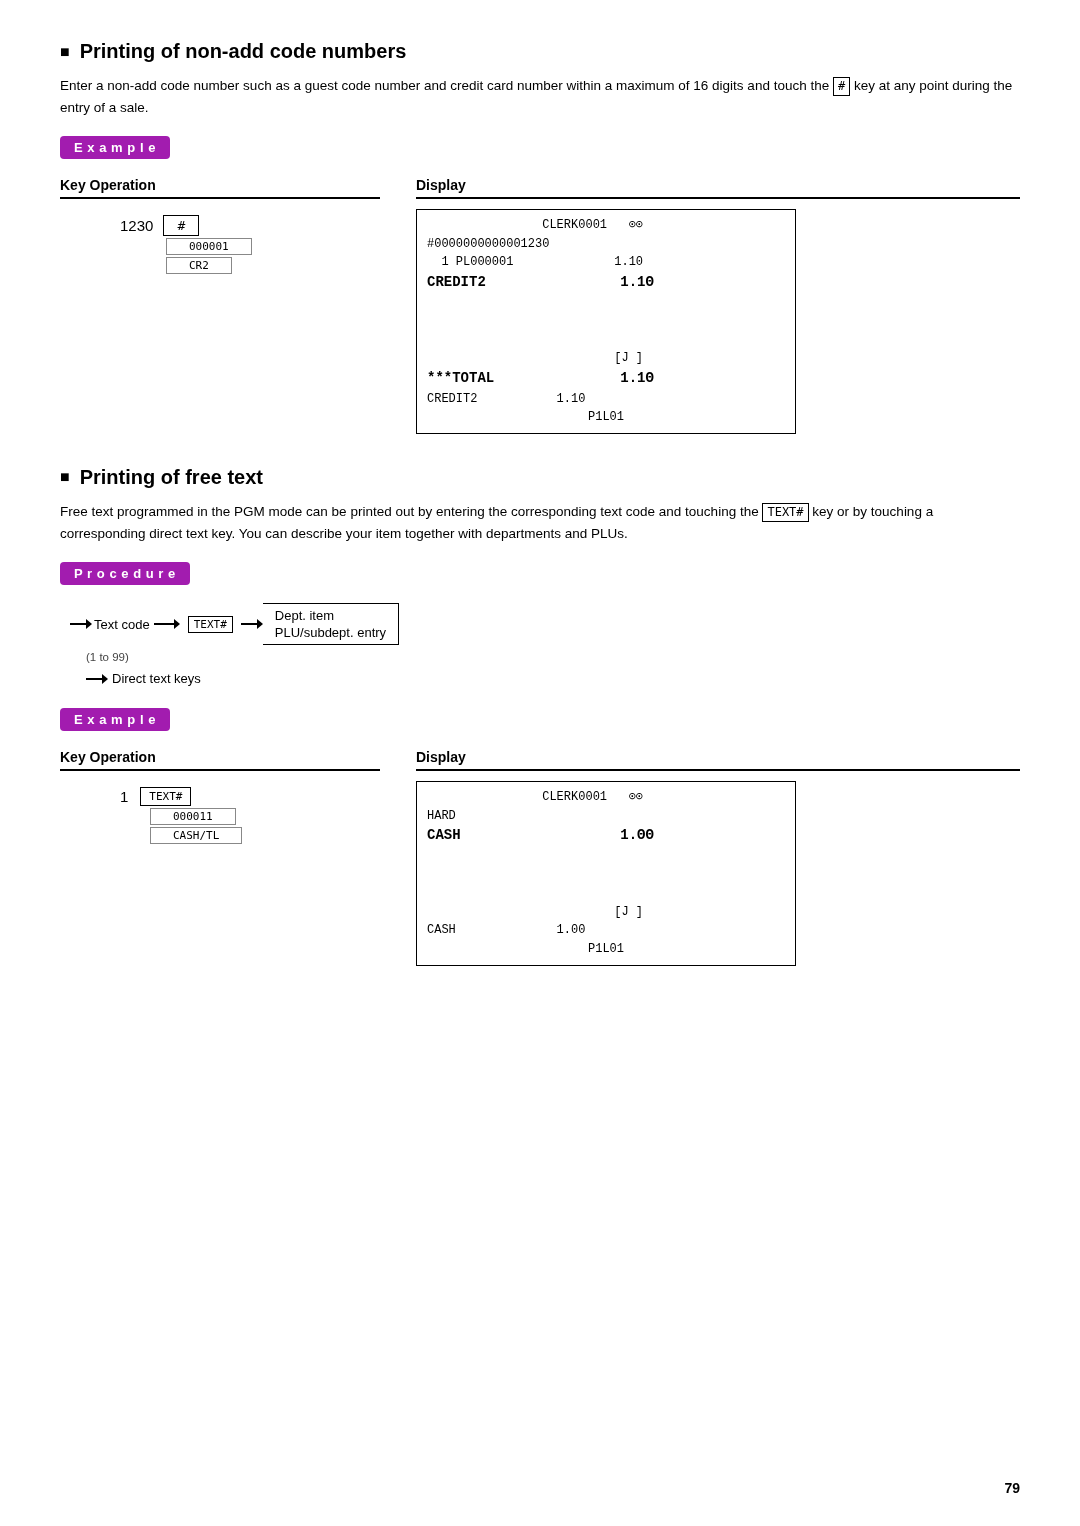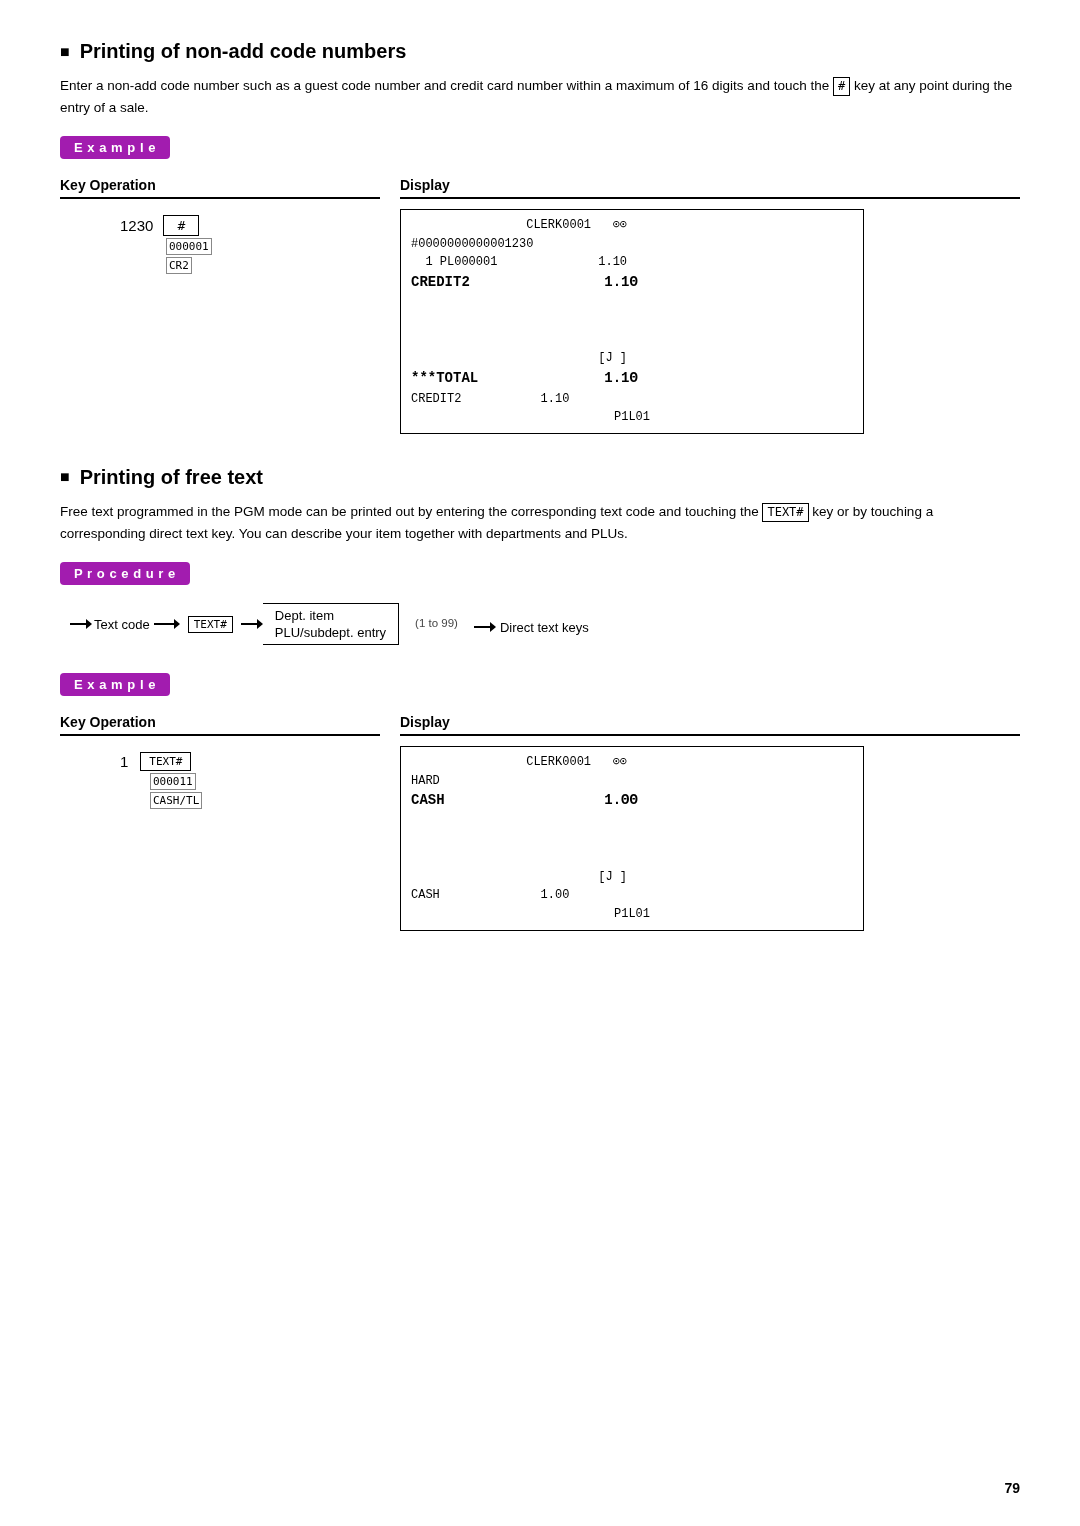--- a/index.html
+++ b/index.html
@@ -55,21 +55,21 @@
       font-weight: bold;
       padding: 4px 14px;
       border-radius: 4px;
       margin-bottom: 18px;
       letter-spacing: 0.04em;
     }
 
     
     .operation-row {
       display: flex;
-      gap: 0;
+      gap: 16px;
       margin-bottom: 32px;
     }
     .col-key-op {
       width: 340px;
       padding-right: 20px;
     }
     .col-display {
       flex: 1;
     }
     .col-header {
@@ -100,34 +100,34 @@
       padding: 2px 8px;
       font-size: 13px;
       font-family: monospace;
       background: #fff;
       min-width: 36px;
       text-align: center;
     }
     .key-btn-small {
       display: inline-block;
       border: 1px solid #888;
-      padding: 1px 2px;
+      padding: 1px 22px;
       font-size: 11px;
       font-family: monospace;
       background: #fff;
       text-align: center;
     }
 
     
     .display-screen {
       border: 1px solid #000;
       font-family: 'Courier New', monospace;
       font-size: 12px;
       padding: 6px 10px;
-      width: 464px;
+      width: 380px;
       min-height: 180px;
       background: #fff;
     }
     .display-screen .ds-line {
       white-space: pre;
       line-height: 1.55;
     }
     .ds-bold {
       font-weight: bold;
       font-size: 14px;
@@ -209,21 +209,21 @@
     <span>key or by touching a corresponding direct text key. You can describe your item together with departments and PLUs.</span>
   </p>
 
   
   <div class="badge">P r o c e d u r e</div>
 
   
   <div style="margin: 0 0 22px 10px; font-size:13px;">
     <div style="display:flex; align-items:flex-start; gap:0;">
 
-      <div style="display:flex; flex-direction:row; margin-right:0;">
+      <div style="display:flex; flex-direction:column; margin-right:0;">
 
         <div style="display:flex; align-items:center; margin-bottom:6px;">
           <div style="display:flex; align-items:center; margin-right:2px;">
 
             <div style="width:16px;height:2px;background:#000;"></div>
             <div style="width:0;height:0;border-top:5px solid transparent;border-bottom:5px solid transparent;border-left:6px solid #000;"></div>
           </div>
           <span style="margin-right:4px;">Text code</span>
           <div style="width:20px;height:2px;background:#000;"></div>
           <div style="width:0;height:0;border-top:5px solid transparent;border-bottom:5px solid transparent;border-left:6px solid #000;"></div>

